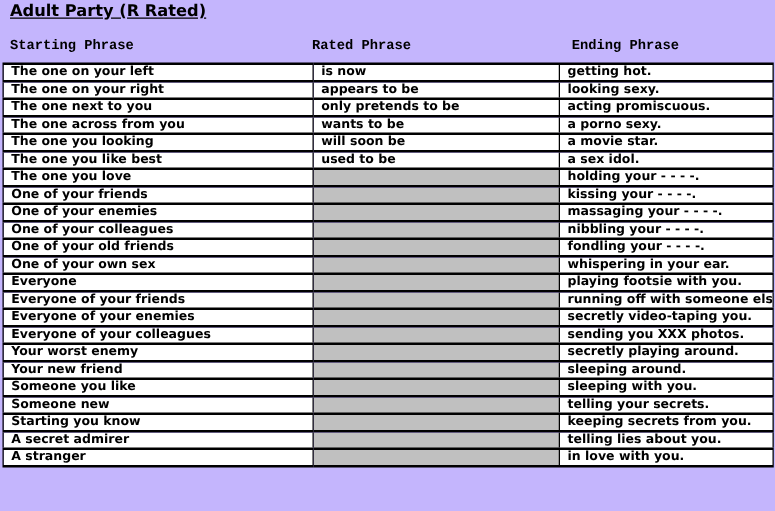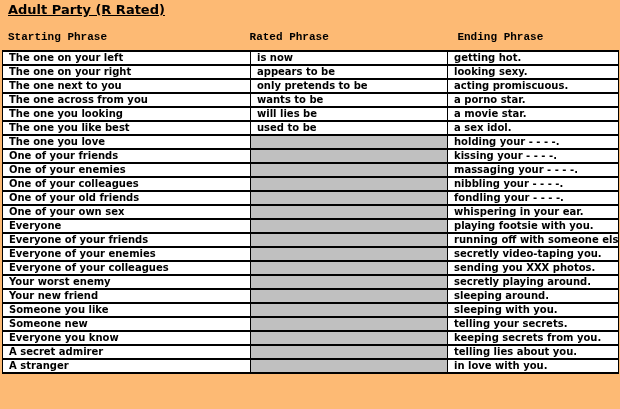--- a/index.html
+++ b/index.html
@@ -5,21 +5,21 @@
   * { box-sizing: border-box; }
   html, body { margin: 0; padding: 0; }
   body {
     font-family: "DejaVu Sans", "Liberation Sans", sans-serif;
     background: #ffffff;
   }
   .page {
     position: relative;
     width: 620px;
     height: 409px;
-    background: #fdba74;
+    background: #c4b5fd;
     color: #000000;
     overflow: hidden;
   }
   .header-bar {
     position: absolute;
     top: 2px;
     left: 8px;
     right: 8px;
     display: flex;
     justify-content: space-between;
@@ -102,25 +102,25 @@
           <td>looking sexy.</td>
         </tr>
         <tr>
           <td>The one next to you</td>
           <td>only pretends to be</td>
           <td>acting promiscuous.</td>
         </tr>
         <tr>
           <td>The one across from you</td>
           <td>wants to be</td>
-          <td>a porno star.</td>
+          <td>a porno sexy.</td>
         </tr>
         <tr>
           <td>The one you looking</td>
-          <td>will lies be</td>
+          <td>will soon be</td>
           <td>a movie star.</td>
         </tr>
         <tr>
           <td>The one you like best</td>
           <td>used to be</td>
           <td>a sex idol.</td>
         </tr>
         <tr>
           <td>The one you love</td>
           <td class="shaded"></td>
@@ -185,21 +185,21 @@
           <td>Someone you like</td>
           <td class="shaded"></td>
           <td>sleeping with you.</td>
         </tr>
         <tr>
           <td>Someone new</td>
           <td class="shaded"></td>
           <td>telling your secrets.</td>
         </tr>
         <tr>
-          <td>Everyone you know</td>
+          <td>Starting you know</td>
           <td class="shaded"></td>
           <td>keeping secrets from you.</td>
         </tr>
         <tr>
           <td>A secret admirer</td>
           <td class="shaded"></td>
           <td>telling lies about you.</td>
         </tr>
         <tr>
           <td>A stranger</td>

